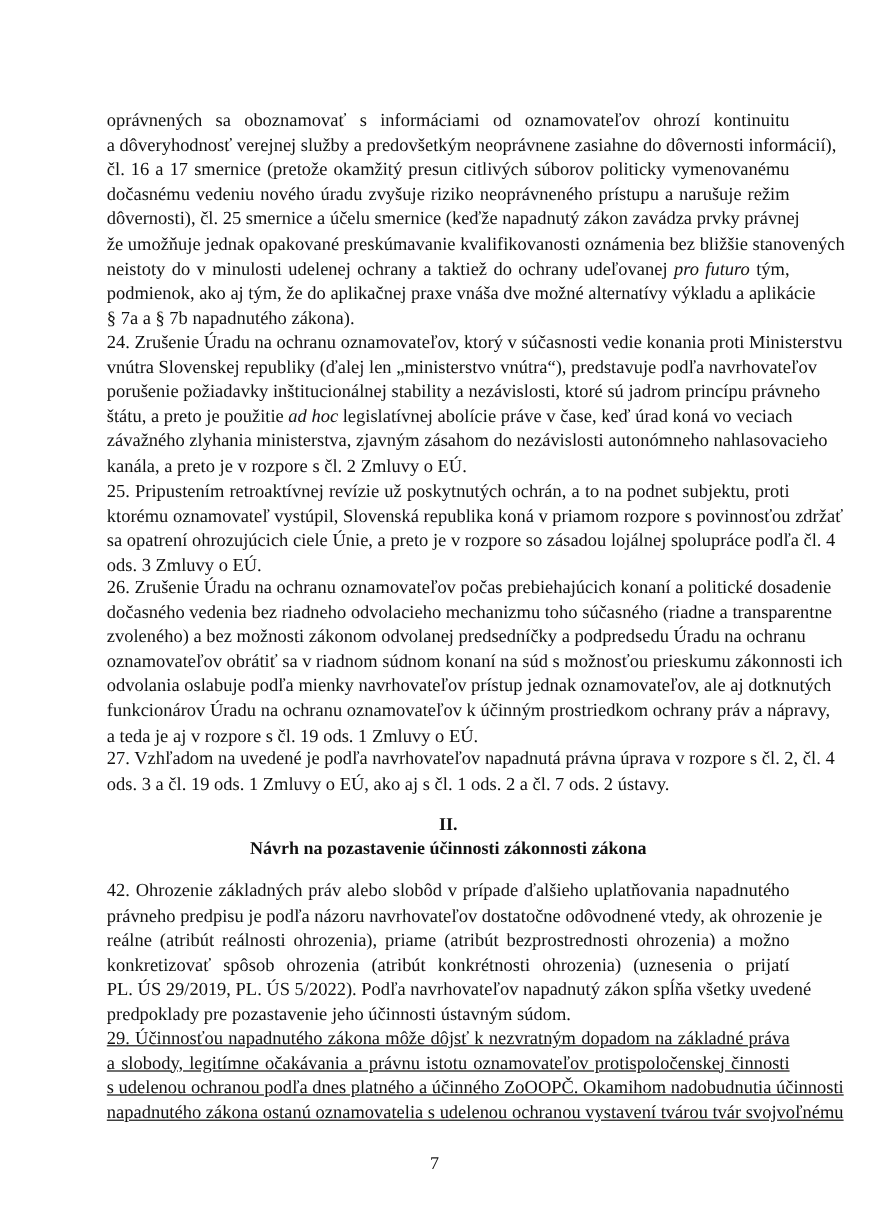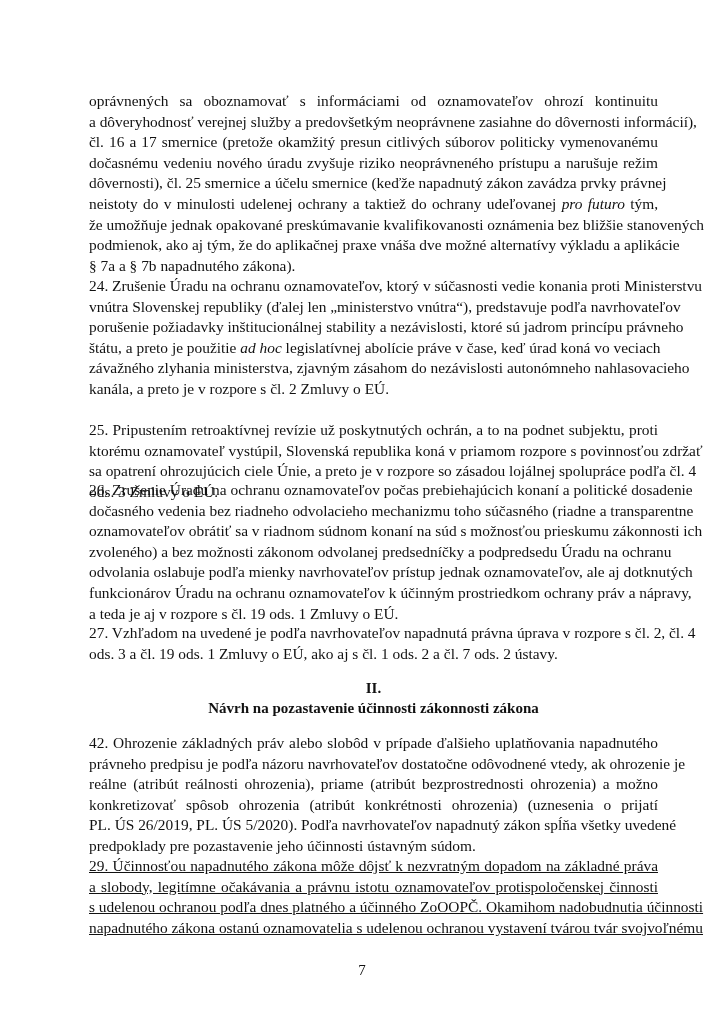--- a/index.html
+++ b/index.html
@@ -33,66 +33,66 @@
 <body>
 
 <div class="page">
 
   <div class="para" style="top:91px;">
     <span class="line">oprávnených sa oboznamovať s informáciami od oznamovateľov ohrozí kontinuitu</span>
     <span class="line">a dôveryhodnosť verejnej služby a predovšetkým neoprávnene zasiahne do dôvernosti informácií),</span>
     <span class="line">čl. 16 a 17 smernice (pretože okamžitý presun citlivých súborov politicky vymenovanému</span>
     <span class="line">dočasnému vedeniu nového úradu zvyšuje riziko neoprávneného prístupu a narušuje režim</span>
     <span class="line">dôvernosti), čl. 25 smernice a účelu smernice (keďže napadnutý zákon zavádza prvky právnej</span>
+    <span class="line">že umožňuje jednak opakované preskúmavanie kvalifikovanosti oznámenia bez bližšie stanovených</span>
     <span class="line"><span>neistoty do v minulosti udelenej ochrany a taktiež do ochrany udeľovanej </span><i>pro futuro</i><span> tým,</span></span>
-    <span class="line">že umožňuje jednak opakované preskúmavanie kvalifikovanosti oznámenia bez bližšie stanovených</span>
     <span class="line">podmienok, ako aj tým, že do aplikačnej praxe vnáša dve možné alternatívy výkladu a aplikácie</span>
     <span class="line last">§ 7a a § 7b napadnutého zákona).</span>
   </div>
 
   <div class="para" style="top:276px;">
     <span class="line">24. Zrušenie Úradu na ochranu oznamovateľov, ktorý v súčasnosti vedie konania proti Ministerstvu</span>
     <span class="line">vnútra Slovenskej republiky (ďalej len „ministerstvo vnútra“), predstavuje podľa navrhovateľov</span>
     <span class="line">porušenie požiadavky inštitucionálnej stability a nezávislosti, ktoré sú jadrom princípu právneho</span>
     <span class="line"><span>štátu, a preto je použitie </span><i>ad hoc</i><span> legislatívnej abolície práve v čase, keď úrad koná vo veciach</span></span>
     <span class="line">závažného zlyhania ministerstva, zjavným zásahom do nezávislosti autonómneho nahlasovacieho</span>
     <span class="line last">kanála, a preto je v rozpore s čl. 2 Zmluvy o EÚ.</span>
   </div>
 
-  <div class="para" style="top:420px;">
+  <div class="para" style="top:400px;">
     <span class="line">25. Pripustením retroaktívnej revízie už poskytnutých ochrán, a to na podnet subjektu, proti</span>
     <span class="line">ktorému oznamovateľ vystúpil, Slovenská republika koná v priamom rozpore s povinnosťou zdržať</span>
     <span class="line">sa opatrení ohrozujúcich ciele Únie, a preto je v rozpore so zásadou lojálnej spolupráce podľa čl. 4</span>
     <span class="line last">ods. 3 Zmluvy o EÚ.</span>
   </div>
 
   <div class="para" style="top:480px;">
     <span class="line">26. Zrušenie Úradu na ochranu oznamovateľov počas prebiehajúcich konaní a politické dosadenie</span>
     <span class="line">dočasného vedenia bez riadneho odvolacieho mechanizmu toho súčasného (riadne a transparentne</span>
+    <span class="line">zvoleného) a bez možnosti zákonom odvolanej predsedníčky a podpredsedu Úradu na ochranu</span>
     <span class="line">oznamovateľov obrátiť sa v riadnom súdnom konaní na súd s možnosťou prieskumu zákonnosti ich</span>
-    <span class="line">zvoleného) a bez možnosti zákonom odvolanej predsedníčky a podpredsedu Úradu na ochranu</span>
     <span class="line">odvolania oslabuje podľa mienky navrhovateľov prístup jednak oznamovateľov, ale aj dotknutých</span>
     <span class="line">funkcionárov Úradu na ochranu oznamovateľov k účinným prostriedkom ochrany práv a nápravy,</span>
     <span class="line last">a teda je aj v rozpore s čl. 19 ods. 1 Zmluvy o EÚ.</span>
   </div>
 
   <div class="para" style="top:623px;">
     <span class="line">27. Vzhľadom na uvedené je podľa navrhovateľov napadnutá právna úprava v rozpore s čl. 2, čl. 4</span>
     <span class="line last">ods. 3 a čl. 19 ods. 1 Zmluvy o EÚ, ako aj s čl. 1 ods. 2 a čl. 7 ods. 2 ústavy.</span>
   </div>
 
   <div class="heading" style="top:678px;">II.</div>
   <div class="heading" style="top:698px;">Návrh na pozastavenie účinnosti zákonnosti zákona</div>
 
   <div class="para" style="top:733px;">
     <span class="line">42. Ohrozenie základných práv alebo slobôd v prípade ďalšieho uplatňovania napadnutého</span>
     <span class="line">právneho predpisu je podľa názoru navrhovateľov dostatočne odôvodnené vtedy, ak ohrozenie je</span>
     <span class="line">reálne (atribút reálnosti ohrozenia), priame (atribút bezprostrednosti ohrozenia) a možno</span>
     <span class="line">konkretizovať spôsob ohrozenia (atribút konkrétnosti ohrozenia) (uznesenia o prijatí</span>
-    <span class="line">PL. ÚS 26/2019, PL. ÚS 5/2020). Podľa navrhovateľov napadnutý zákon spĺňa všetky uvedené</span>
+    <span class="line">PL. ÚS 29/2019, PL. ÚS 5/2022). Podľa navrhovateľov napadnutý zákon spĺňa všetky uvedené</span>
     <span class="line last">predpoklady pre pozastavenie jeho účinnosti ústavným súdom.</span>
   </div>
 
   <div class="para" style="top:856px;text-decoration:underline;">
     <span class="line">29. Účinnosťou napadnutého zákona môže dôjsť k nezvratným dopadom na základné práva</span>
     <span class="line">a slobody, legitímne očakávania a právnu istotu oznamovateľov protispoločenskej činnosti</span>
     <span class="line">s udelenou ochranou podľa dnes platného a účinného ZoOOPČ. Okamihom nadobudnutia účinnosti</span>
     <span class="line">napadnutého zákona ostanú oznamovatelia s udelenou ochranou vystavení tvárou tvár svojvoľnému</span>
   </div>
 

